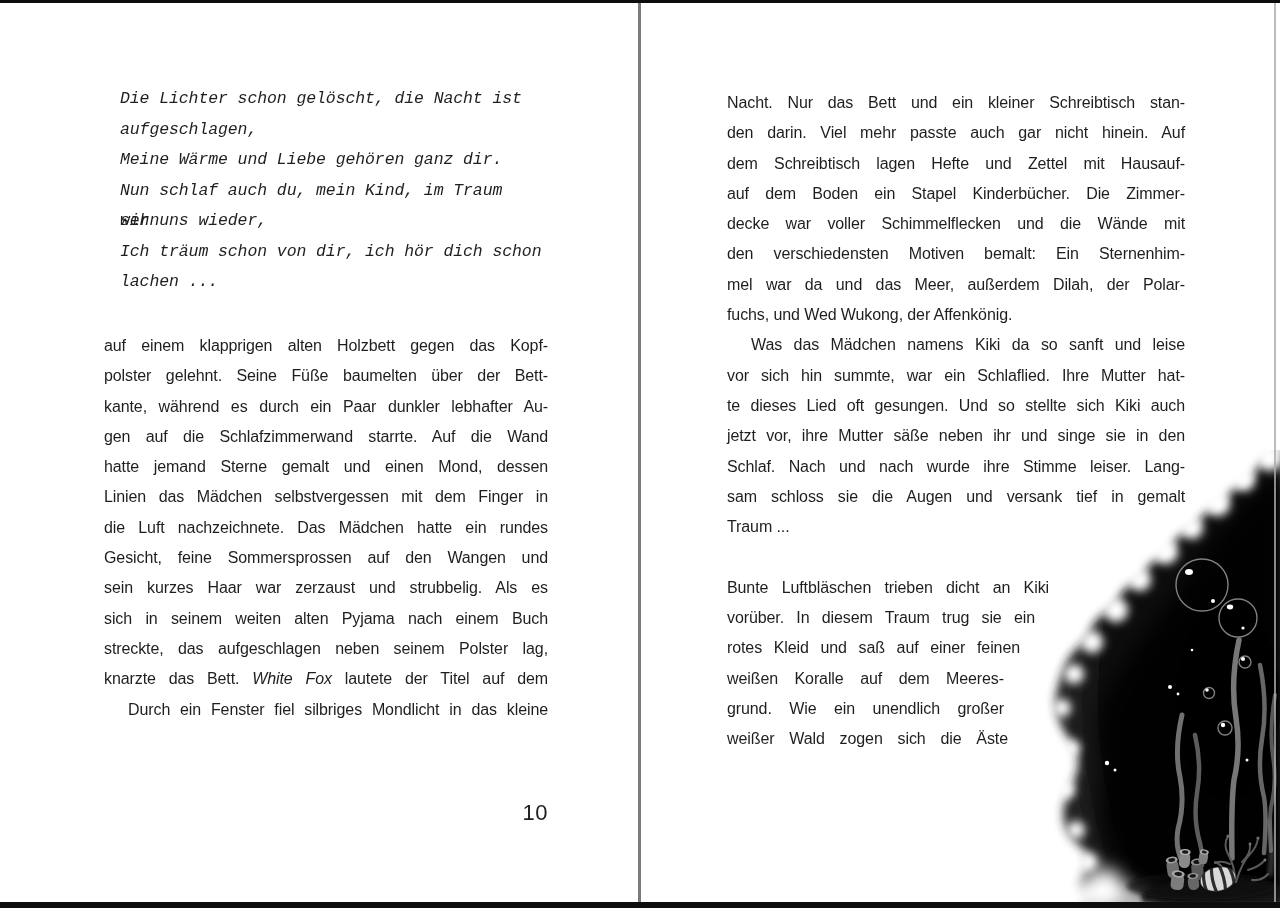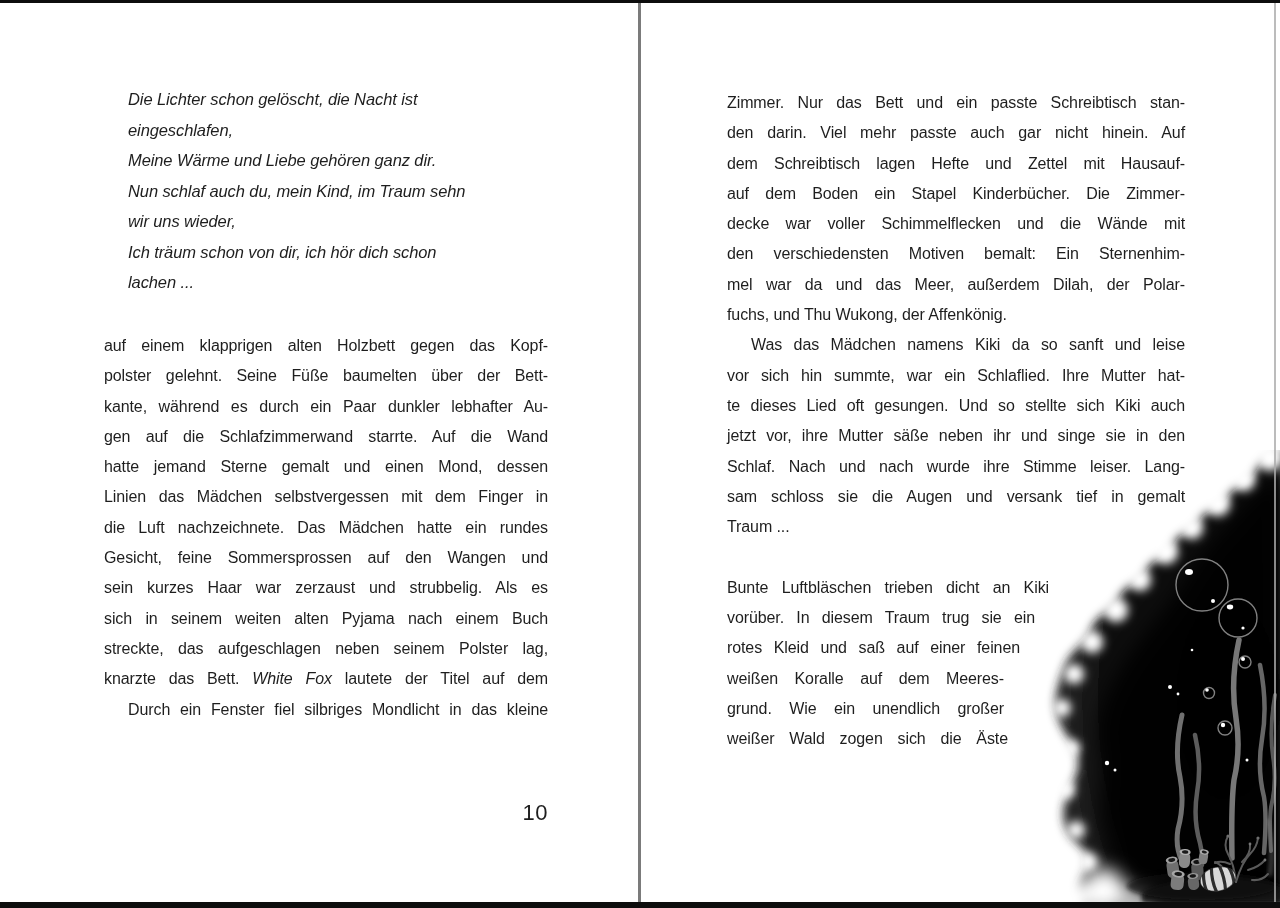--- a/index.html
+++ b/index.html
@@ -18,21 +18,21 @@
   .page.right{left:641px;width:639px;}
 
   .line{
     height:30.3px;line-height:30.3px;font-size:16px;letter-spacing:-0.1px;
     text-align:justify;text-align-last:justify;white-space:normal;
   }
   .line.nj{text-align-last:left;}
   .line.ind{text-indent:24px;}
   .it{font-style:italic;}
 
-  .poem{position:absolute;left:128px;top:84px;width:430px;}
+  .poem{position:absolute;left:120px;top:84px;width:430px;font-family:Liberation Mono, monospace;}
   .poem .line{font-style:italic;text-align:left;text-align-last:left;height:30.55px;line-height:30.55px;font-size:16.5px;}
 
   .body-text{position:absolute;left:104px;width:444px;}
   .page.left .body-text{top:331px;}
   .page.right .body-text{left:86px;top:88px;width:458px;}
 
   .pagenum{
     position:absolute;top:800px;left:104px;width:444px;text-align:right;
     font-size:22px;letter-spacing:.5px;
   }
@@ -41,21 +41,21 @@
   .illustration{position:absolute;right:0;bottom:6px;z-index:5;}
 </style>
 </head>
 <body>
 
 <div class="canvas">
 
   <section class="page left">
     <div class="poem">
         <div class="line"><span>Die Lichter schon gelöscht, die Nacht ist</span></div>
-        <div class="line"><span>eingeschlafen,</span></div>
+        <div class="line"><span>aufgeschlagen,</span></div>
         <div class="line"><span>Meine Wärme und Liebe gehören ganz dir.</span></div>
         <div class="line"><span>Nun schlaf auch du, mein Kind, im Traum sehn</span></div>
         <div class="line"><span>wir uns wieder,</span></div>
         <div class="line"><span>Ich träum schon von dir, ich hör dich schon</span></div>
         <div class="line"><span>lachen ...</span></div>
       </div>
     <div class="body-text">
         <div class="line"><span>auf einem klapprigen alten Holzbett gegen das Kopf-</span></div>
         <div class="line"><span>polster gelehnt. Seine Füße baumelten über der Bett-</span></div>
         <div class="line"><span>kante, während es durch ein Paar dunkler lebhafter Au-</span></div>
@@ -68,28 +68,28 @@
         <div class="line"><span>sich in seinem weiten alten Pyjama nach einem Buch</span></div>
         <div class="line"><span>streckte, das aufgeschlagen neben seinem Polster lag,</span></div>
         <div class="line"><span>knarzte das Bett. </span><span class="it">White Fox</span><span> lautete der Titel auf dem</span></div>
         <div class="line ind"><span>Durch ein Fenster fiel silbriges Mondlicht in das kleine</span></div>
       </div>
     <div class="pagenum">10</div>
   </section>
 
   <section class="page right">
     <div class="body-text">
-        <div class="line"><span>Zimmer. Nur das Bett und ein passte Schreibtisch stan-</span></div>
+        <div class="line"><span>Nacht. Nur das Bett und ein kleiner Schreibtisch stan-</span></div>
         <div class="line"><span>den darin. Viel mehr passte auch gar nicht hinein. Auf</span></div>
         <div class="line"><span>dem Schreibtisch lagen Hefte und Zettel mit Hausauf-</span></div>
         <div class="line"><span>auf dem Boden ein Stapel Kinderbücher. Die Zimmer-</span></div>
         <div class="line"><span>decke war voller Schimmelflecken und die Wände mit</span></div>
         <div class="line"><span>den verschiedensten Motiven bemalt: Ein Sternenhim-</span></div>
         <div class="line"><span>mel war da und das Meer, außerdem Dilah, der Polar-</span></div>
-        <div class="line nj"><span>fuchs, und Thu Wukong, der Affenkönig.</span></div>
+        <div class="line nj"><span>fuchs, und Wed Wukong, der Affenkönig.</span></div>
         <div class="line ind"><span>Was das Mädchen namens Kiki da so sanft und leise</span></div>
         <div class="line"><span>vor sich hin summte, war ein Schlaflied. Ihre Mutter hat-</span></div>
         <div class="line"><span>te dieses Lied oft gesungen. Und so stellte sich Kiki auch</span></div>
         <div class="line"><span>jetzt vor, ihre Mutter säße neben ihr und singe sie in den</span></div>
         <div class="line"><span>Schlaf. Nach und nach wurde ihre Stimme leiser. Lang-</span></div>
         <div class="line"><span>sam schloss sie die Augen und versank tief in gemalt</span></div>
         <div class="line nj"><span>Traum ...</span></div>
         <div class="line"></div>
         <div class="line" style="width: 322px;"><span>Bunte Luftbläschen trieben dicht an Kiki</span></div>
         <div class="line" style="width: 308px;"><span>vorüber. In diesem Traum trug sie ein</span></div>

